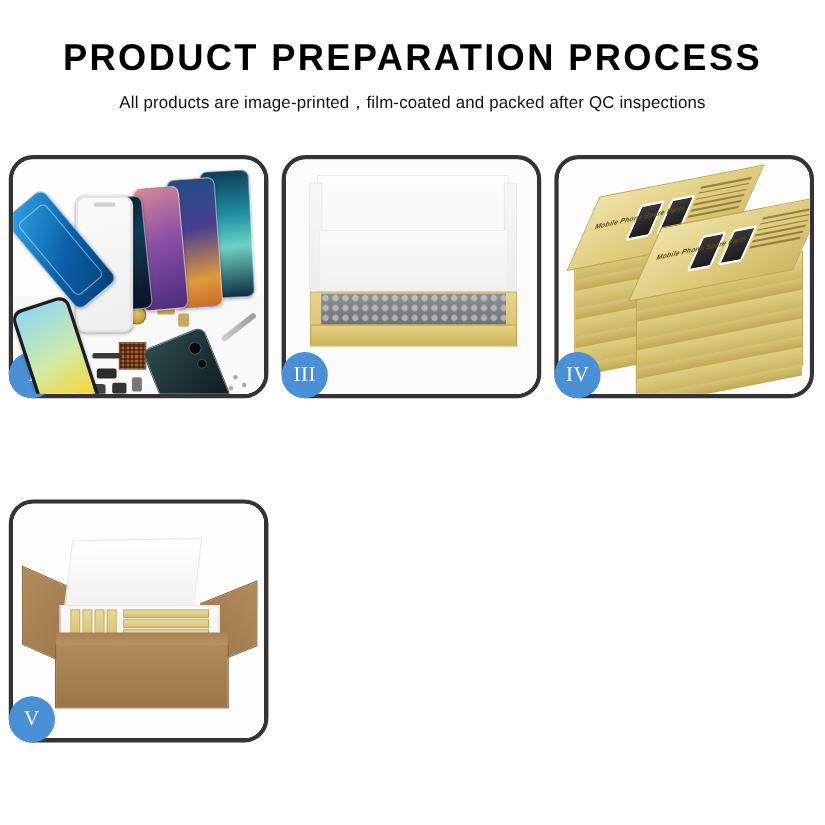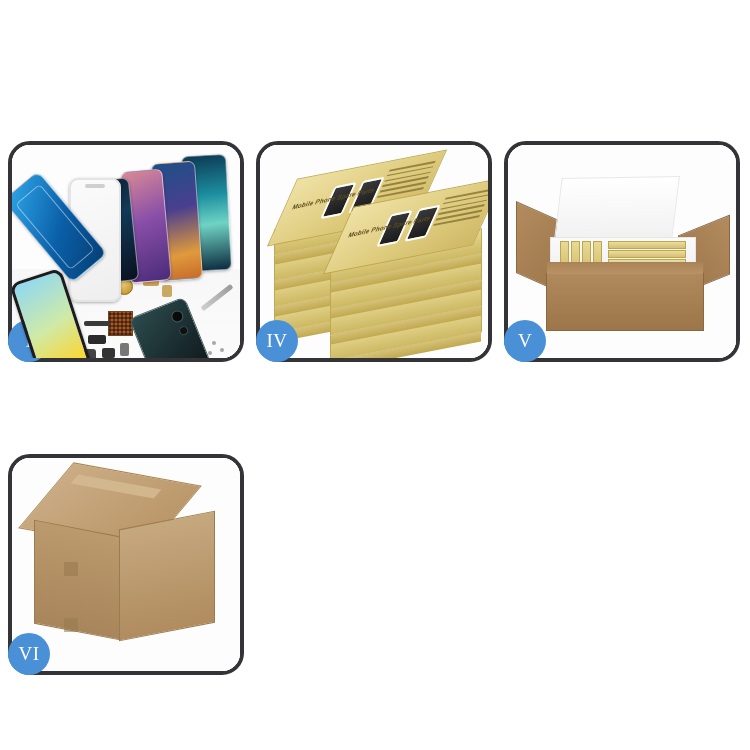--- a/index.html
+++ b/index.html
@@ -323,20 +323,24 @@
     background: rgba(214,188,146,.8);
     transform: skewX(-40deg) skewY(9deg);
   }
   .tab { position: absolute; width: 14px; height: 14px; background: rgba(150,120,78,.55); }
 </style>
 </head>
 <body>
 
 <div class="page">
 
+  <div class="header">
+    <div class="title">PRODUCT PREPARATION PROCESS</div>
+    <div class="subtitle">All products are image-printed，film-coated and packed after QC inspections</div>
+  </div>
 
   <div class="grid">
 
     <div class="panel">
       <div class="panel-inner">
         <div class="scene-parts">
           <div class="lightfloor"></div>
           <div class="ph fan4"></div>
           <div class="ph fan3"></div>
           <div class="ph fan2"></div>
@@ -365,20 +369,32 @@
           <div class="driver"></div>
           <div class="screw" style="left:200px;top:196px;"></div>
           <div class="screw" style="left:208px;top:203px;"></div>
           <div class="screw" style="left:196px;top:206px;"></div>
         </div>
       </div>
       <div class="badge">I</div>
     </div>
 
 
+    <div class="panel">
+      <div class="panel-inner">
+        <div class="scene-box3">
+          <div class="foamlid"></div>
+          <div class="foamsheet"></div>
+          <div class="boxtray"></div>
+          <div class="bubbleinner"></div>
+          <div class="trayfront"></div>
+        </div>
+      </div>
+      <div class="badge">III</div>
+    </div>
 
     <div class="panel">
       <div class="panel-inner">
         <div class="scene-stack">
           <div class="rbox" style="left:14px;top:148px;">
               <div class="side"></div>
             </div>
           <div class="rbox" style="left:14px;top:122px;">
               <div class="side"></div>
             </div>
@@ -446,28 +462,15 @@
           <div class="ybox flat" style="left:100px;top:96px;width:78px;"></div>
           <div class="ybox flat" style="left:100px;top:105px;width:78px;"></div>
           <div class="ybox flat" style="left:100px;top:114px;width:78px;"></div>
           <div class="ybox flat" style="left:100px;top:123px;width:78px;"></div>
           <div class="cartonbody"></div>
         </div>
       </div>
       <div class="badge">V</div>
     </div>
 
-    <div class="panel">
-      <div class="panel-inner">
-        <div class="scene-sealed">
-          <div class="ctop"></div>
-          <div class="tapeseam"></div>
-          <div class="cfrontL"></div>
-          <div class="cfrontR"></div>
-          <div class="tab" style="left:52px;top:104px;"></div>
-          <div class="tab" style="left:52px;top:160px;"></div>
-        </div>
-      </div>
-      <div class="badge">VI</div>
-    </div>
 
   </div>
 </div>
 
 </body></html>

